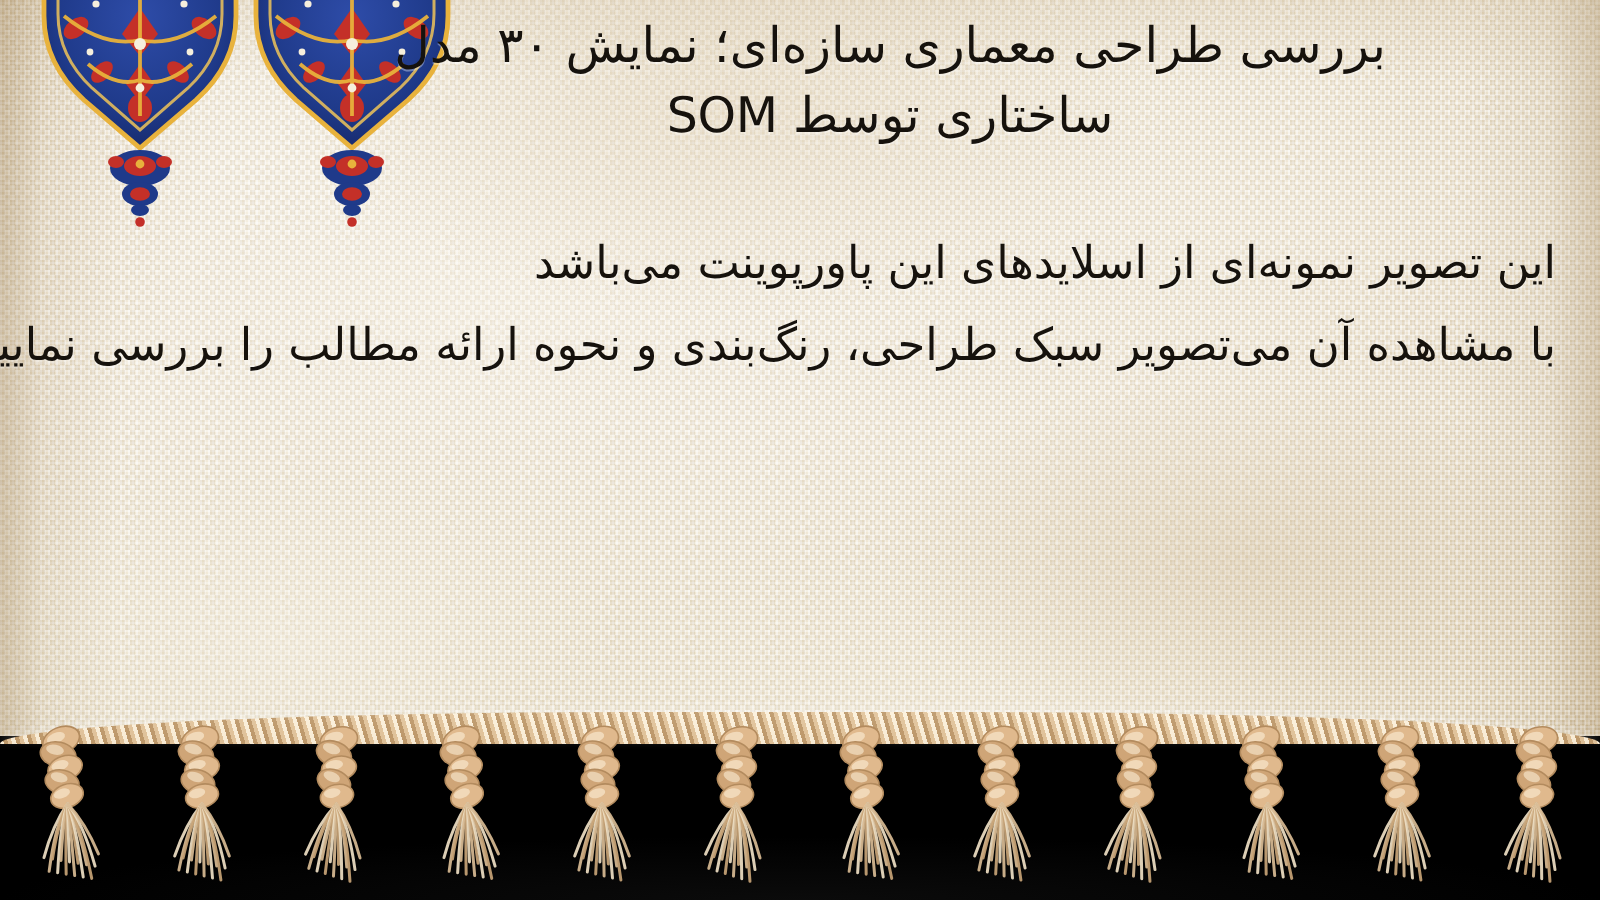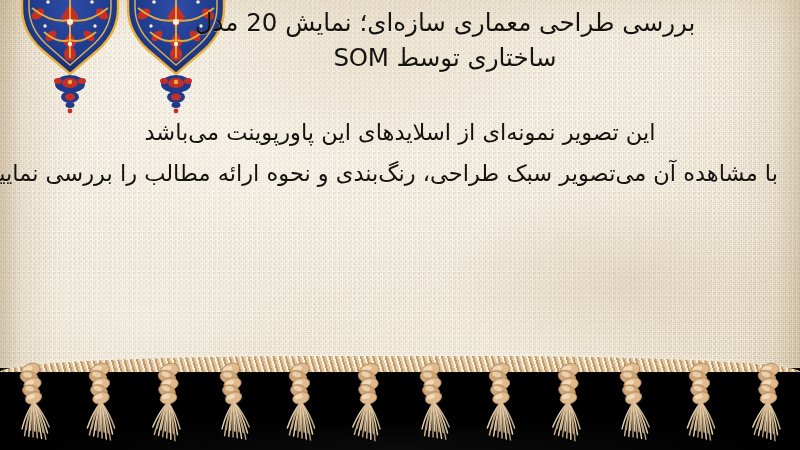--- a/index.html
+++ b/index.html
@@ -123,21 +123,21 @@
     top: 112px;
     right: 22px;
     width: 756px;
     text-align: right;
     direction: rtl;
     color: #16120d;
     font-size: 22.5px;
     line-height: 41px;
     text-shadow: 0 1px 0 rgba(255,255,255,0.30);
   }
-  .body-block .ln { display: block; white-space: nowrap; text-align: center; }
+  .body-block .ln { display: block; white-space: nowrap; }
 
   
   .bottom-band {
     position: absolute;
     left: 0; right: 0;
     bottom: 0;
     height: 82px;
     background:
       radial-gradient(ellipse 500px 40px at 50% 100%, #0b0b0b, #000 80%),
       #000;
@@ -284,21 +284,21 @@
           <ellipse cx="0" cy="19" rx="9" ry="6" fill="#1f3a8a"></ellipse>
           <ellipse cx="0" cy="19" rx="5" ry="3.4" fill="#c43028"></ellipse>
           <ellipse cx="0" cy="27" rx="4.5" ry="3" fill="#1f3a8a"></ellipse>
           <circle cx="0" cy="33" r="2.4" fill="#c43028"></circle>
         </g>
       </svg>
     </div>
   </div>
 
   <div class="title-block">
-    <span class="ln">بررسی طراحی معماری سازه‌ای؛ نمایش 20 مدل</span>
+    <span class="ln">بررسی طراحی معماری سازه‌ای؛ نمایش ۳۰ مدل</span>
     <span class="ln">ساختاری توسط SOM</span>
   </div>
 
   <div class="body-block">
     <span class="ln">این تصویر نمونه‌ای از اسلایدهای این پاورپوینت می‌باشد</span>
     <span class="ln">با مشاهده آن می‌تصویر سبک طراحی، رنگ‌بندی و نحوه ارائه مطالب را بررسی نمایید</span>
   </div>
 
   <div class="bottom-band"></div>
   <div class="band-edge"></div>

